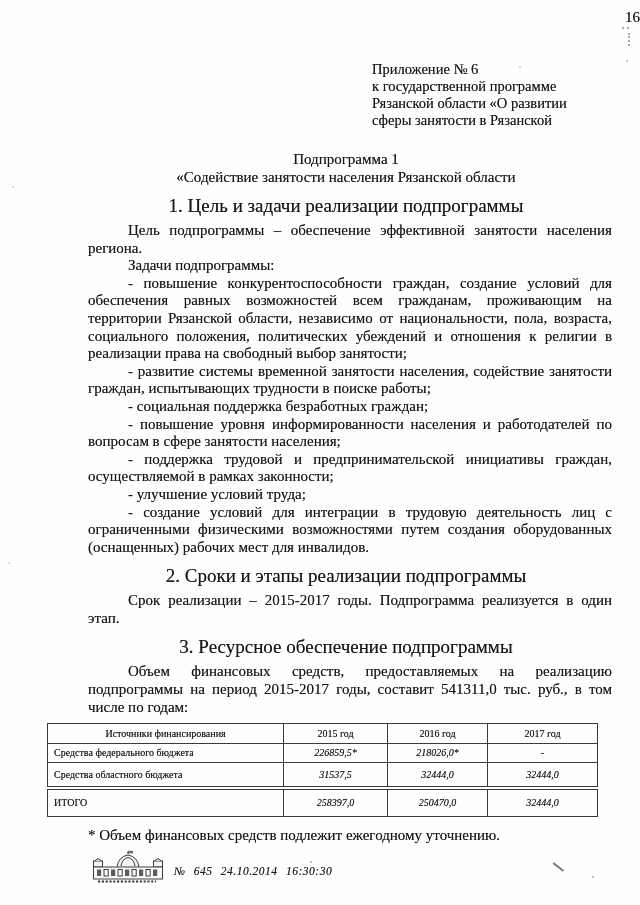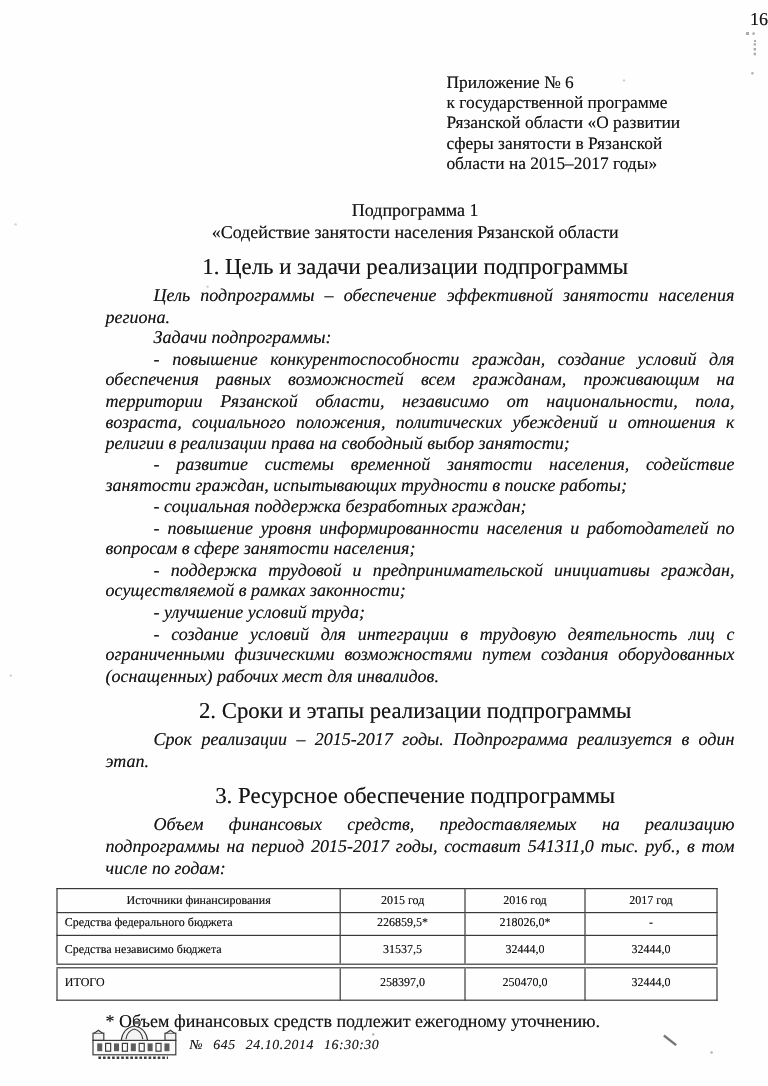--- a/index.html
+++ b/index.html
@@ -15,45 +15,45 @@
   }
   .page-number { padding-top:9px; text-align:right; font-size:15px; line-height:17px; }
   .appendix { margin:35px 0 0 372px; font-size:14.5px; line-height:17px; }
   .appendix div { white-space:nowrap; }
   .doc-title { margin:21px 28px 0 80px; text-align:center; font-size:15px; line-height:18px; }
   .heading { margin:11px 28px 0 80px; text-align:center; font-size:19px; line-height:18px; }
   .heading.h2 { }
   p.body {
     margin:0 28px 0 88px;
     font-size:15px; line-height:17.6px;
-    text-align:justify; text-indent:40px;font-style:italic;
+    text-align:justify; text-indent:40px;
   }
   p.body.first { margin-top:7px; }
   table.fin {
     margin:7px 0 0 47px;
     width:550px;
     border-collapse:collapse;
     font-size:10px; line-height:16px;
     table-layout:fixed;
   }
   table.fin th, table.fin td {
     border:1px solid #3a3a3a;
     padding:1px 6px;
     font-weight:normal;
     vertical-align:middle;
     overflow:hidden; white-space:nowrap;
   }
   table.fin th { text-align:center; height:17px; }
   table.fin td.label { text-align:left; }
-  table.fin td.num { text-align:center; }
+  table.fin td.num { text-align:center;font-style:italic; }
   tr.r1 td { height:16px; }
   tr.r2 td { height:21px; }
   tr.total td { height:24px; border-top:4px double #3a3a3a; }
   .footnote { margin:9px 28px 0 88px; font-size:15px; line-height:18px; text-align:left; }
-  .stamp-row { position:absolute; left:76px; top:850px; display:flex; align-items:flex-start; }
+  .stamp-row { position:absolute; left:92px; top:850px; display:flex; align-items:flex-start; }
   .stamp-icon { width:72px; height:42px; }
   .reg-number {
     margin:15px 0 0 10px;
     font-size:11.5px; font-style:italic;
     letter-spacing:0.5px; word-spacing:5px;
     color:#1d1d1d; white-space:nowrap;
   }
   
   .spec { position:absolute; background:#9a9a9a; opacity:0.8; }
   .spec.dot2 { width:2px; height:2px; border-radius:50%; }
@@ -67,21 +67,20 @@
 
 <div class="page">
 
   <div class="page-number">16</div>
 
   <div class="appendix">
     <div>Приложение № 6</div>
     <div>к государственной программе</div>
     <div>Рязанской области «О развитии</div>
     <div>сферы занятости в Рязанской</div>
-    <div>области на 2015–2017 годы»</div>
   </div>
 
   <div class="doc-title">
     <div>Подпрограмма 1</div>
     <div>«Содействие занятости населения Рязанской области</div>
   </div>
 
   <div class="heading">1. Цель и задачи реализации подпрограммы</div>
   <p class="body first">Цель подпрограммы – обеспечение эффективной занятости населения региона.</p>
   <p class="body">Задачи подпрограммы:</p>
@@ -113,21 +112,21 @@
       <th>2016 год</th>
       <th>2017 год</th>
     </tr>
     <tr class="r1">
       <td class="label">Средства федерального бюджета</td>
       <td class="num">226859,5*</td>
       <td class="num">218026,0*</td>
       <td class="num">-</td>
     </tr>
     <tr class="r2">
-      <td class="label">Средства независимо бюджета</td>
+      <td class="label">Средства областного бюджета</td>
       <td class="num">31537,5</td>
       <td class="num">32444,0</td>
       <td class="num">32444,0</td>
     </tr>
     <tr class="total">
       <td class="label">ИТОГО</td>
       <td class="num">258397,0</td>
       <td class="num">250470,0</td>
       <td class="num">32444,0</td>
     </tr>

